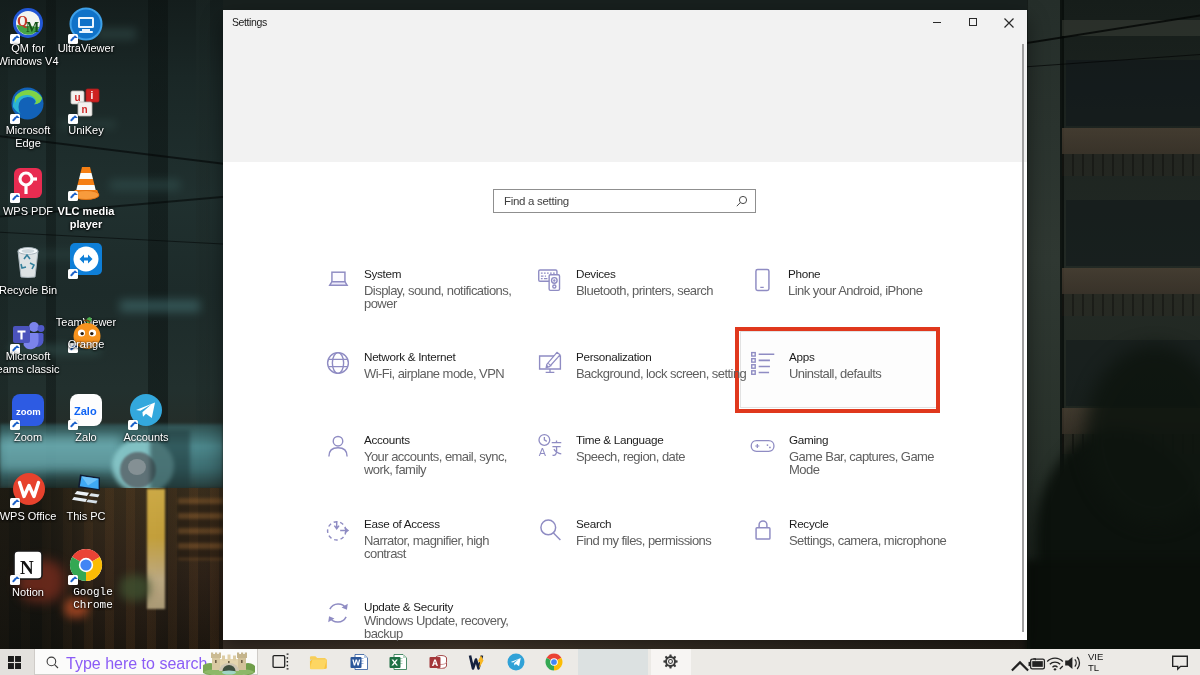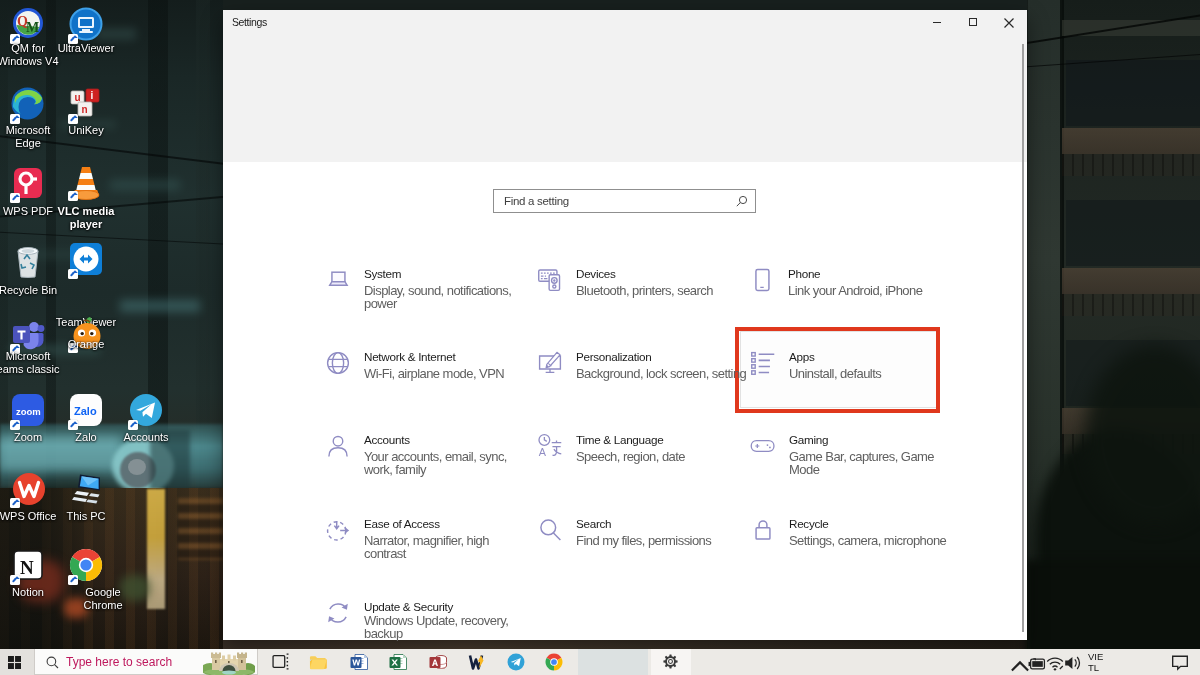--- a/index.html
+++ b/index.html
@@ -41,21 +41,21 @@
   .ttl { position:absolute; left:39px; top:0px; font-size:11.7px; letter-spacing:-0.3px; color:#1c1c1c; white-space:nowrap; }
   .tsub { position:absolute; left:39px; top:16.5px; font-size:13px; letter-spacing:-0.55px; color:#5f5f5f; line-height:13.5px; white-space:nowrap; }
 
   #appscard { position:absolute; left:517px; top:321px; width:198px; height:77px; background:#fdfdfd; border:1px solid #e2e2e2; }
   #redbox { position:absolute; left:512px; top:317px; width:205px; height:86px; border:4px solid #e0381d; }
 
   
   #taskbar { left:0; top:649px; width:1200px; height:26px; background:#eceae6; }
   #startbtn { position:absolute; left:0; top:0; width:34px; height:26px; background:#e3e1dd; }
   #tsearch { position:absolute; left:34px; top:0; width:224px; height:26px; background:#fbfbfa; border:1px solid #cfccc8; border-top:none; }
-  #tsearch span { position:absolute; left:31px; top:6px; font-size:12px; color:#be185d; }
+  #tsearch span { position:absolute; left:31px; top:6px; font-size:16px; color:#8b5cf6; }
   .tbico { position:absolute; top:4px; width:18px; height:18px; }
   #traytext { position:absolute; left:1088px; top:2px; font-size:9.5px; line-height:11px; color:#151515; }
 </style>
 </head>
 <body>
 <div id="stage">
   <div id="bgleft" class="abs"></div>
   <div id="bgright" class="abs"></div>
   <div id="bgtop" class="abs"></div>
   <div id="bgbottom" class="abs"></div>
@@ -312,21 +312,21 @@
       <svg width="34" height="34" viewBox="0 0 34 34">
         <circle cx="17" cy="17" r="16" fill="#fff"></circle>
         <path d="M17 17 L3.14 9 A16 16 0 0 1 30.86 9 Z" fill="#ea4335"></path>
         <path d="M17 17 L30.86 9 A16 16 0 0 1 17 33 Z" fill="#fbbc05"></path>
         <path d="M17 17 L17 33 A16 16 0 0 1 3.14 9 Z" fill="#34a853"></path>
         <circle cx="17" cy="17" r="7.2" fill="#fff"></circle>
         <circle cx="17" cy="17" r="5.6" fill="#4285f4"></circle>
       </svg>
       <div class="sc"></div>
     </div>
-    <div class="dlabel" style="left:68px; top:586px;">Google<br>Chrome</div>
+    <div class="dlabel" style="left:58px; top:586px;font-family:Liberation Mono, monospace;">Google<br>Chrome</div>
   </div>
 
   <div id="win" class="abs">
     <div id="winband"></div>
     <div id="wtitle">Settings</div>
     <div style="position:absolute; left:710px; top:11.5px; width:8px; height:1.2px; background:#2a2a2a;"></div>
     <div style="position:absolute; left:745.5px; top:8px; width:8px; height:8px; border:1.2px solid #2a2a2a;"></div>
     <svg style="position:absolute; left:780.5px; top:7.5px;" width="10" height="10" viewBox="0 0 10 10" stroke="#2a2a2a" stroke-width="1.2">
         <path d="M0.5 0.5 L9.5 9.5 M9.5 0.5 L0.5 9.5"></path>
       </svg>

